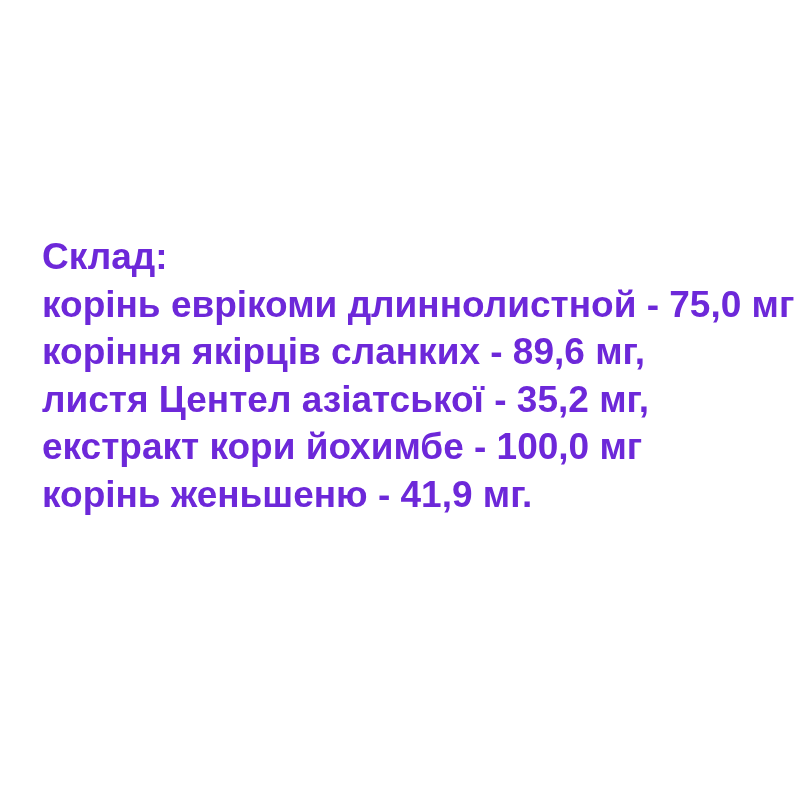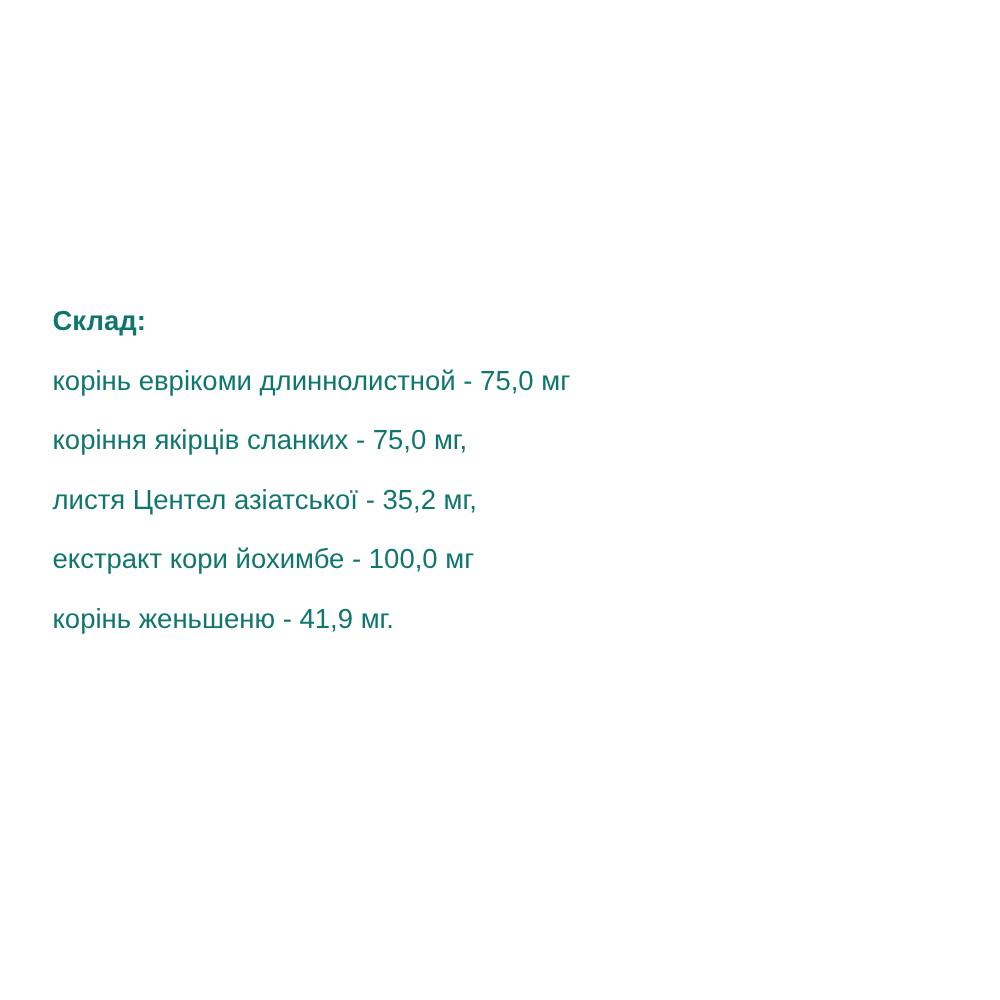--- a/index.html
+++ b/index.html
@@ -12,36 +12,36 @@
     background: #ffffff;
     font-family: "Liberation Sans", sans-serif;
     overflow: hidden;
     position: relative;
   }
   .text-block {
     position: absolute;
     left: 42px;
     top: 233px;
     width: 740px;
-    color: #0f766e;
-    font-size: 22px;
+    color: #6d28d9;
+    font-size: 37px;
     line-height: 47.5px;
     letter-spacing: 0px;
   }
   .heading {
     font-weight: bold;
   }
   .ingredient-line {
-    font-weight: normal;
+    font-weight: bold;
     white-space: nowrap;
   }
 </style>
 </head>
 <body>
 
 <div class="text-block">
   <div class="heading">Склад:</div>
   <div class="ingredient-line">корінь еврікоми длиннолистной - 75,0 мг</div>
-  <div class="ingredient-line">коріння якірців сланких - 75,0 мг,</div>
+  <div class="ingredient-line">коріння якірців сланких - 89,6 мг,</div>
   <div class="ingredient-line">листя Центел азіатської - 35,2 мг,</div>
   <div class="ingredient-line">екстракт кори йохимбе - 100,0 мг</div>
   <div class="ingredient-line">корінь женьшеню - 41,9 мг.</div>
 </div>
 
 </body></html>

